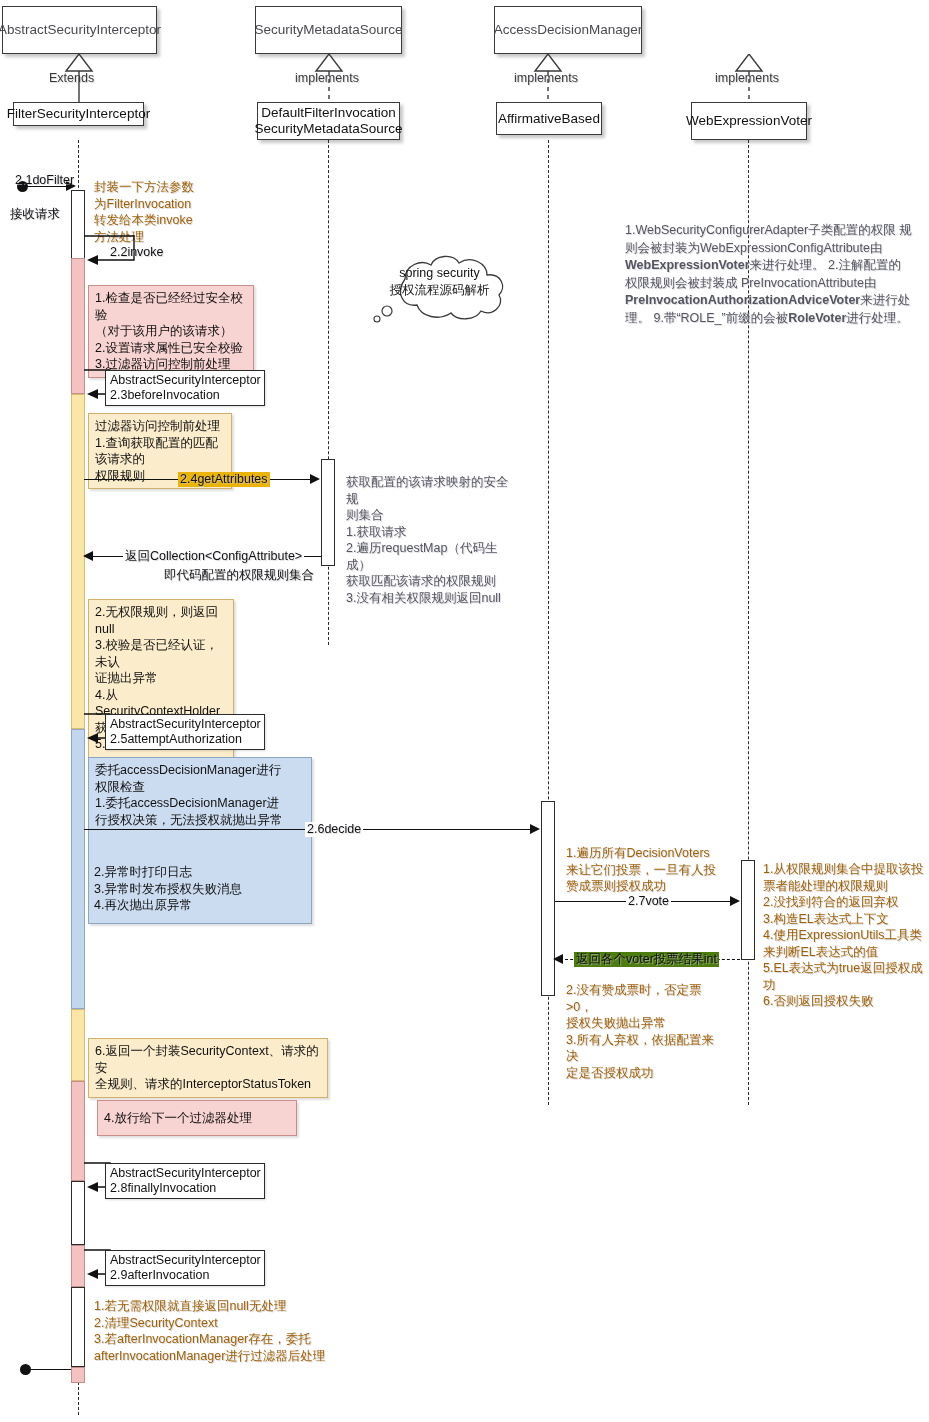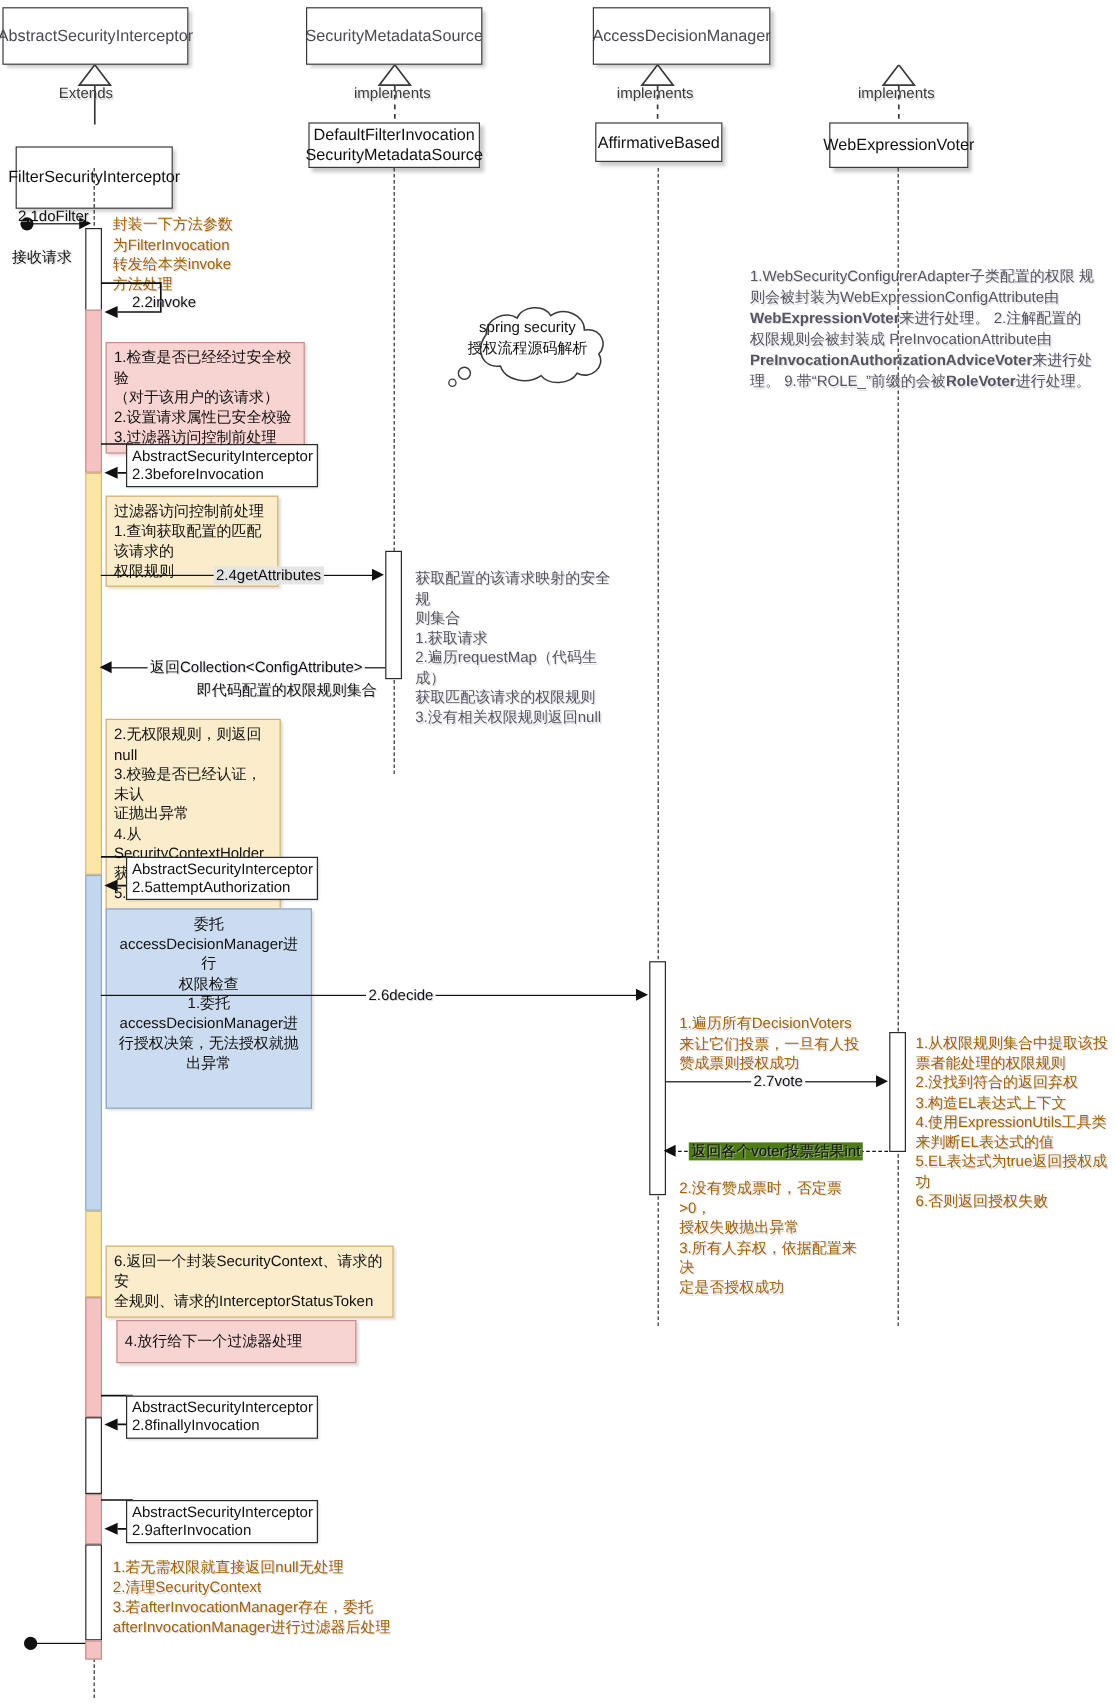--- a/index.html
+++ b/index.html
@@ -172,21 +172,21 @@
     <line x1="17" y1="17" x2="17" y2="50" stroke="#3a3a3a" stroke-width="1.4" stroke-dasharray="4,4"></line>
   </svg>
   <div class="reltext" style="left:514px; top:71px;">implements</div>
 
   <svg class="abs" style="left:732px; top:54px;" width="34" height="50">
     <polygon points="17,0 4,17 30,17" fill="#ffffff" stroke="#3a3a3a" stroke-width="1.4"></polygon>
     <line x1="17" y1="17" x2="17" y2="50" stroke="#3a3a3a" stroke-width="1.4" stroke-dasharray="4,4"></line>
   </svg>
   <div class="reltext" style="left:715px; top:71px;">implements</div>
 
-  <div class="classbox concrete" style="left:13px; top:102px; width:131px; height:52px;margin-top:20px;">FilterSecurityInterceptor</div>
+  <div class="classbox concrete" style="left:13px; top:102px; width:131px; height:24px;">FilterSecurityInterceptor</div>
   <div class="classbox concrete" style="left:257px; top:102px; width:143px; height:38px;">DefaultFilterInvocation
 SecurityMetadataSource</div>
   <div class="classbox concrete" style="left:496px; top:102px; width:106px; height:33px;">AffirmativeBased</div>
   <div class="classbox concrete" style="left:691px; top:102px; width:116px; height:38px;">WebExpressionVoter</div>
 
   <div class="lifeline" style="left:78px; top:140px; height:1275px;"></div>
   <div class="lifeline" style="left:328px; top:140px; height:505px;"></div>
   <div class="lifeline" style="left:548px; top:140px; height:965px;"></div>
   <div class="lifeline" style="left:748px; top:140px; height:965px;"></div>
 
@@ -247,21 +247,21 @@
 1.查询获取配置的匹配该请求的
 权限规则</div>
 
   <div class="hline" style="left:84px; top:479px; width:227px;"></div>
   <div class="arrowhead-r" style="left:310px; top:474px;"></div>
   <div class="msglabel" style="left:176px; top:477px;"></div>
   <div class="msglabel" style="left:176px; top:477px;"></div>
   <div class="msglabel" style="left:176px; top:474px;"></div>
   <div class="msglabel" style="left:178px; top:473px;"></div>
   <div class="msglabel" style="left:178px; top:472px; background:#fff; padding:0 2px;"></div>
-  <div class="msglabel" style="left:178px; top:472px; background:#e5e5e5; padding:0 2px;">2.4getAttributes</div>
+  <div class="msglabel" style="left:178px; top:472px; background:#eab308; padding:0 2px;">2.4getAttributes</div>
 
   <div class="note greyText" style="left:340px; top:470px; width:180px;">获取配置的该请求映射的安全规
 则集合
 1.获取请求
 2.遍历requestMap（代码生成）
 获取匹配该请求的权限规则
 3.没有相关权限规则返回null</div>
 
   <div class="hline" style="left:90px; top:556px; width:231px;"></div>
   <div class="arrowhead-l" style="left:83px; top:551px;"></div>
@@ -275,24 +275,27 @@
 获取认证主体
 5.尝试授权</div>
 
   <svg class="abs" style="left:84px; top:712px;" width="40" height="32">
     <polyline points="0,2 26,2 26,26 14,26" fill="none" stroke="#111" stroke-width="1.4"></polyline>
     <polygon points="14,21 14,31 3,26" fill="#111"></polygon>
   </svg>
   <div class="msglabel box" style="left:105px; top:714px; width:150px;">AbstractSecurityInterceptor
 2.5attemptAuthorization</div>
 
-  <div class="note blue" style="left:88px; top:757px; width:172px; height:167px;text-align:center;"><span>委托accessDecisionManager进行
+  <div class="note blue" style="left:88px; top:757px; width:224px; height:167px;"><span>委托accessDecisionManager进行
 权限检查
 1.委托accessDecisionManager进
 行授权决策，无法授权就抛出异常</span></div>
+  <div class="note blue" style="left:88px; top:860px; width:192px; height:64px; border:none; box-shadow:none; background:transparent;">2.异常时打印日志
+3.异常时发布授权失败消息
+4.再次抛出原异常</div>
 
   <div class="hline" style="left:84px; top:829px; width:447px;"></div>
   <div class="arrowhead-r" style="left:530px; top:824px;"></div>
   <div class="msglabel" style="left:305px; top:822px; background:#fff; padding:0 2px;">2.6decide</div>
 
   <div class="note plainText" style="left:560px; top:841px; width:170px;">1.遍历所有DecisionVoters
 来让它们投票，一旦有人投
 赞成票则授权成功</div>
 
   <div class="hline" style="left:555px; top:901px; width:176px;"></div>

